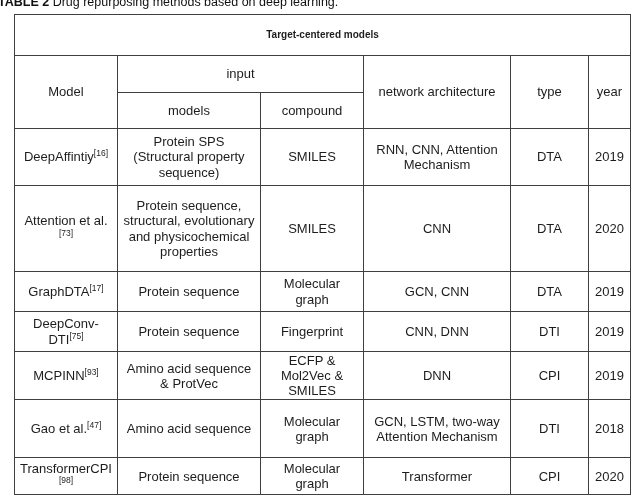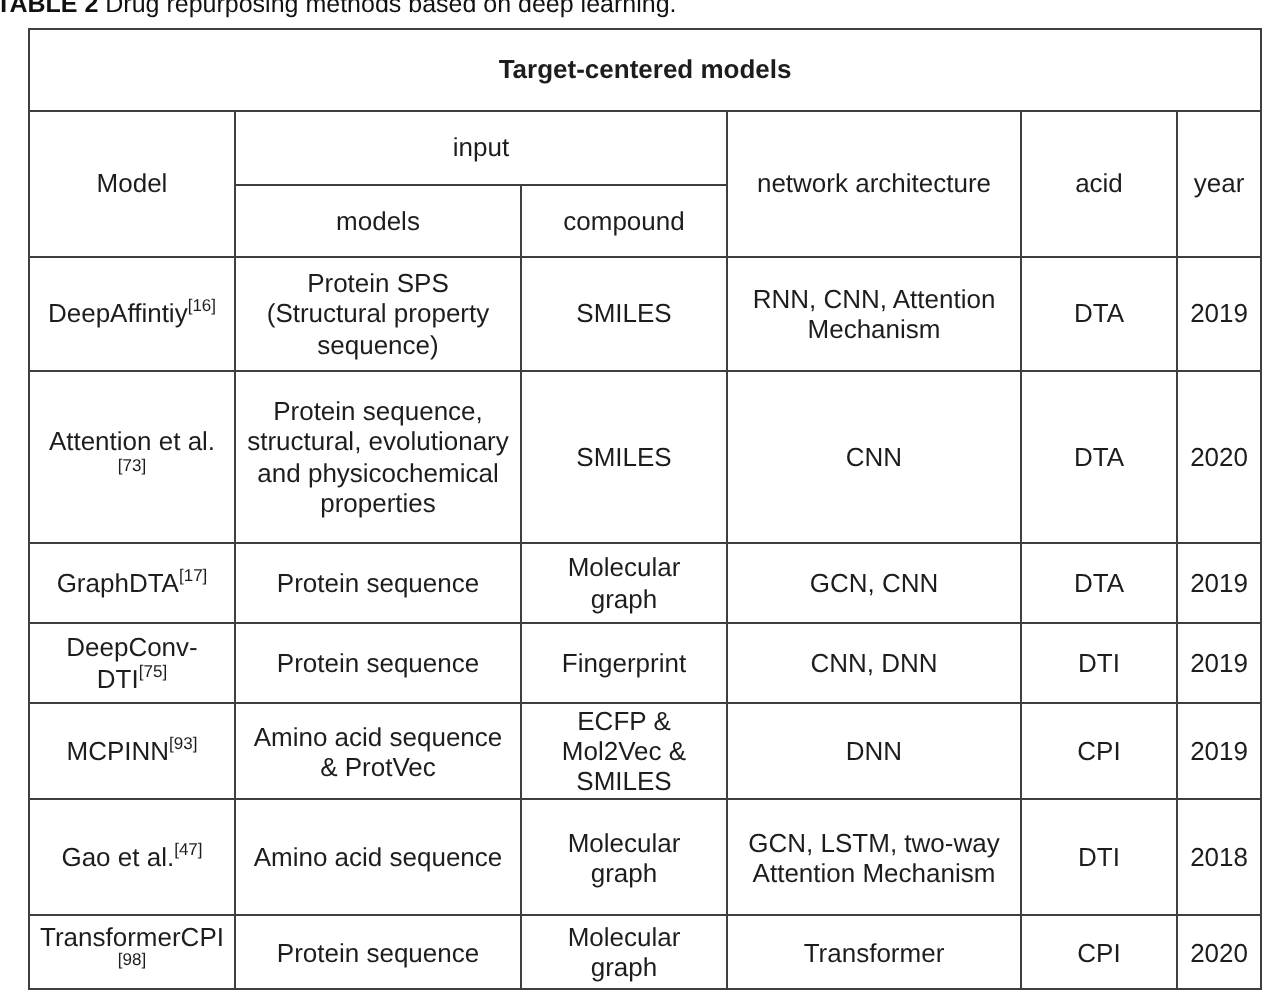--- a/index.html
+++ b/index.html
@@ -45,21 +45,21 @@
     text-align: center;
     vertical-align: middle;
     padding: 1px 4px;
     font-weight: normal;
     background: var(--background);
     color: var(--text);
   }
   tr.r-title th {
     font-weight: bold;
     height: 41px;
-    font-size: 13px;
+    font-size: 10px;
   }
   tr.r-h1 th { height: 37px; text-align: center; }
   tr.r-h2 th { height: 36px; }
   tbody tr:nth-child(1) { height: 57px; }
   tbody tr:nth-child(2) { height: 86px; }
   tbody tr:nth-child(3) { height: 40px; }
   tbody tr:nth-child(4) { height: 40px; }
   tbody tr:nth-child(5) { height: 47px; }
   tbody tr:nth-child(6) { height: 58px; }
   tbody tr:nth-child(7) { height: 37px; }
@@ -91,21 +91,21 @@
       <col style="width:42px">
     </colgroup>
     <thead>
       <tr class="r-title">
         <th colspan="6">Target-centered models</th>
       </tr>
       <tr class="r-h1">
         <th rowspan="2">Model</th>
         <th colspan="2">input</th>
         <th rowspan="2">network architecture</th>
-        <th rowspan="2">acid</th>
+        <th rowspan="2">type</th>
         <th rowspan="2">year</th>
       </tr>
       <tr class="r-h2">
         <th>models</th>
         <th>compound</th>
       </tr>
     </thead>
     <tbody>
         <tr>
     <td class="c-model"><span class="model-name">DeepAffintiy</span><sup class="ref">[16]</sup></td>

